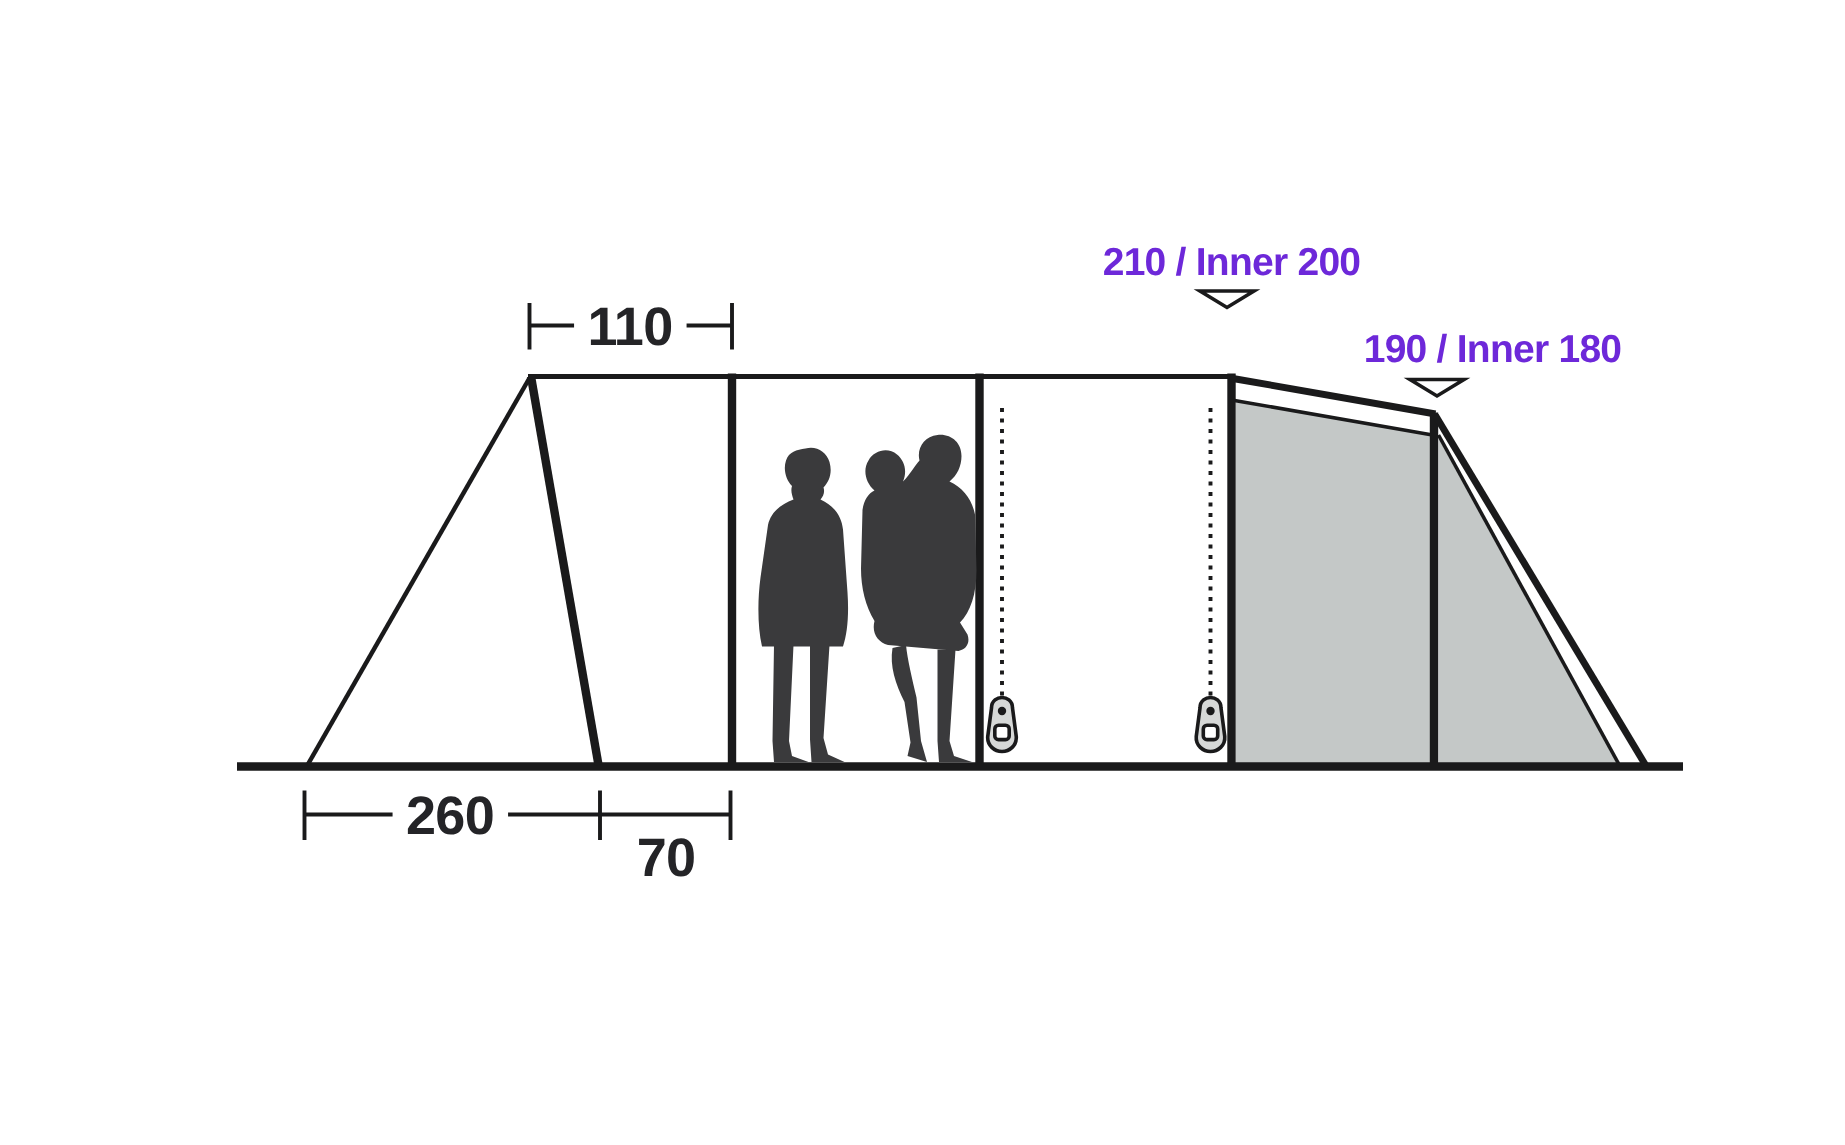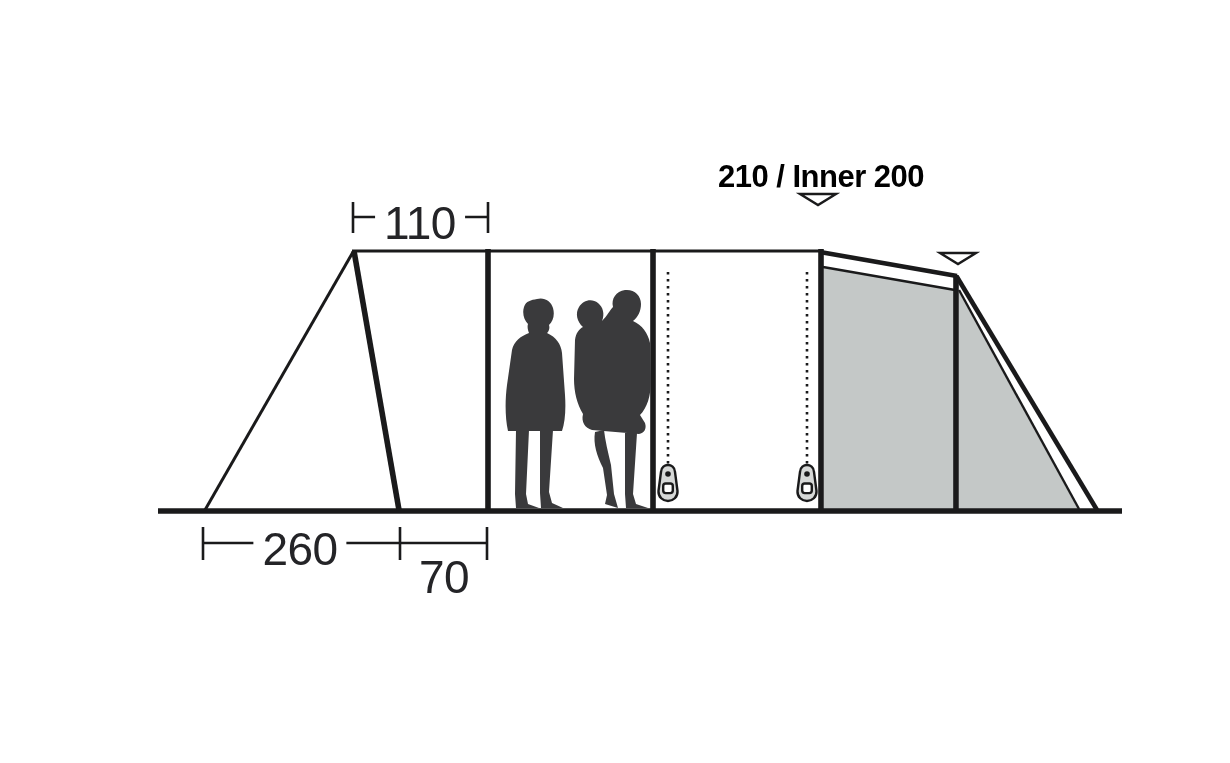--- a/index.html
+++ b/index.html
@@ -21,33 +21,33 @@
     top: 0;
     z-index: 1;
   }
   .dim-label {
     position: absolute;
     z-index: 2;
     transform: translateX(-50%);
     background: #ffffff;
     padding: 0 9px;
     color: #242427;
-    font-weight: normal;
-    font-size: 46px;
+    font-weight: bold;
+    font-size: 36px;
     line-height: 1;
     letter-spacing: -0.5px;
     white-space: nowrap;
   }
   .height-label {
     position: absolute;
     z-index: 2;
     transform: translateX(-50%);
-    color: #000000;
+    color: #6d28d9;
     font-weight: bold;
-    font-size: 31px;
+    font-size: 26px;
     line-height: 1;
     letter-spacing: -0.5px;
     white-space: nowrap;
   }
 </style>
 </head>
 <body>
 
 <div class="canvas">
 
@@ -123,14 +123,15 @@
   </svg>
 
   <div class="dim-label" style="left:420px; top:200px;">110</div>
 
   <div class="dim-label" style="left:300px; top:526px;">260</div>
 
   <div class="dim-label" style="left:444px; top:554px;">70</div>
 
   <div class="height-label" style="left:821px; top:161px;">210 / Inner 200</div>
 
+  <div class="height-label" style="left:995px; top:219px;">190 / Inner 180</div>
 
 </div>
 
 </body></html>

